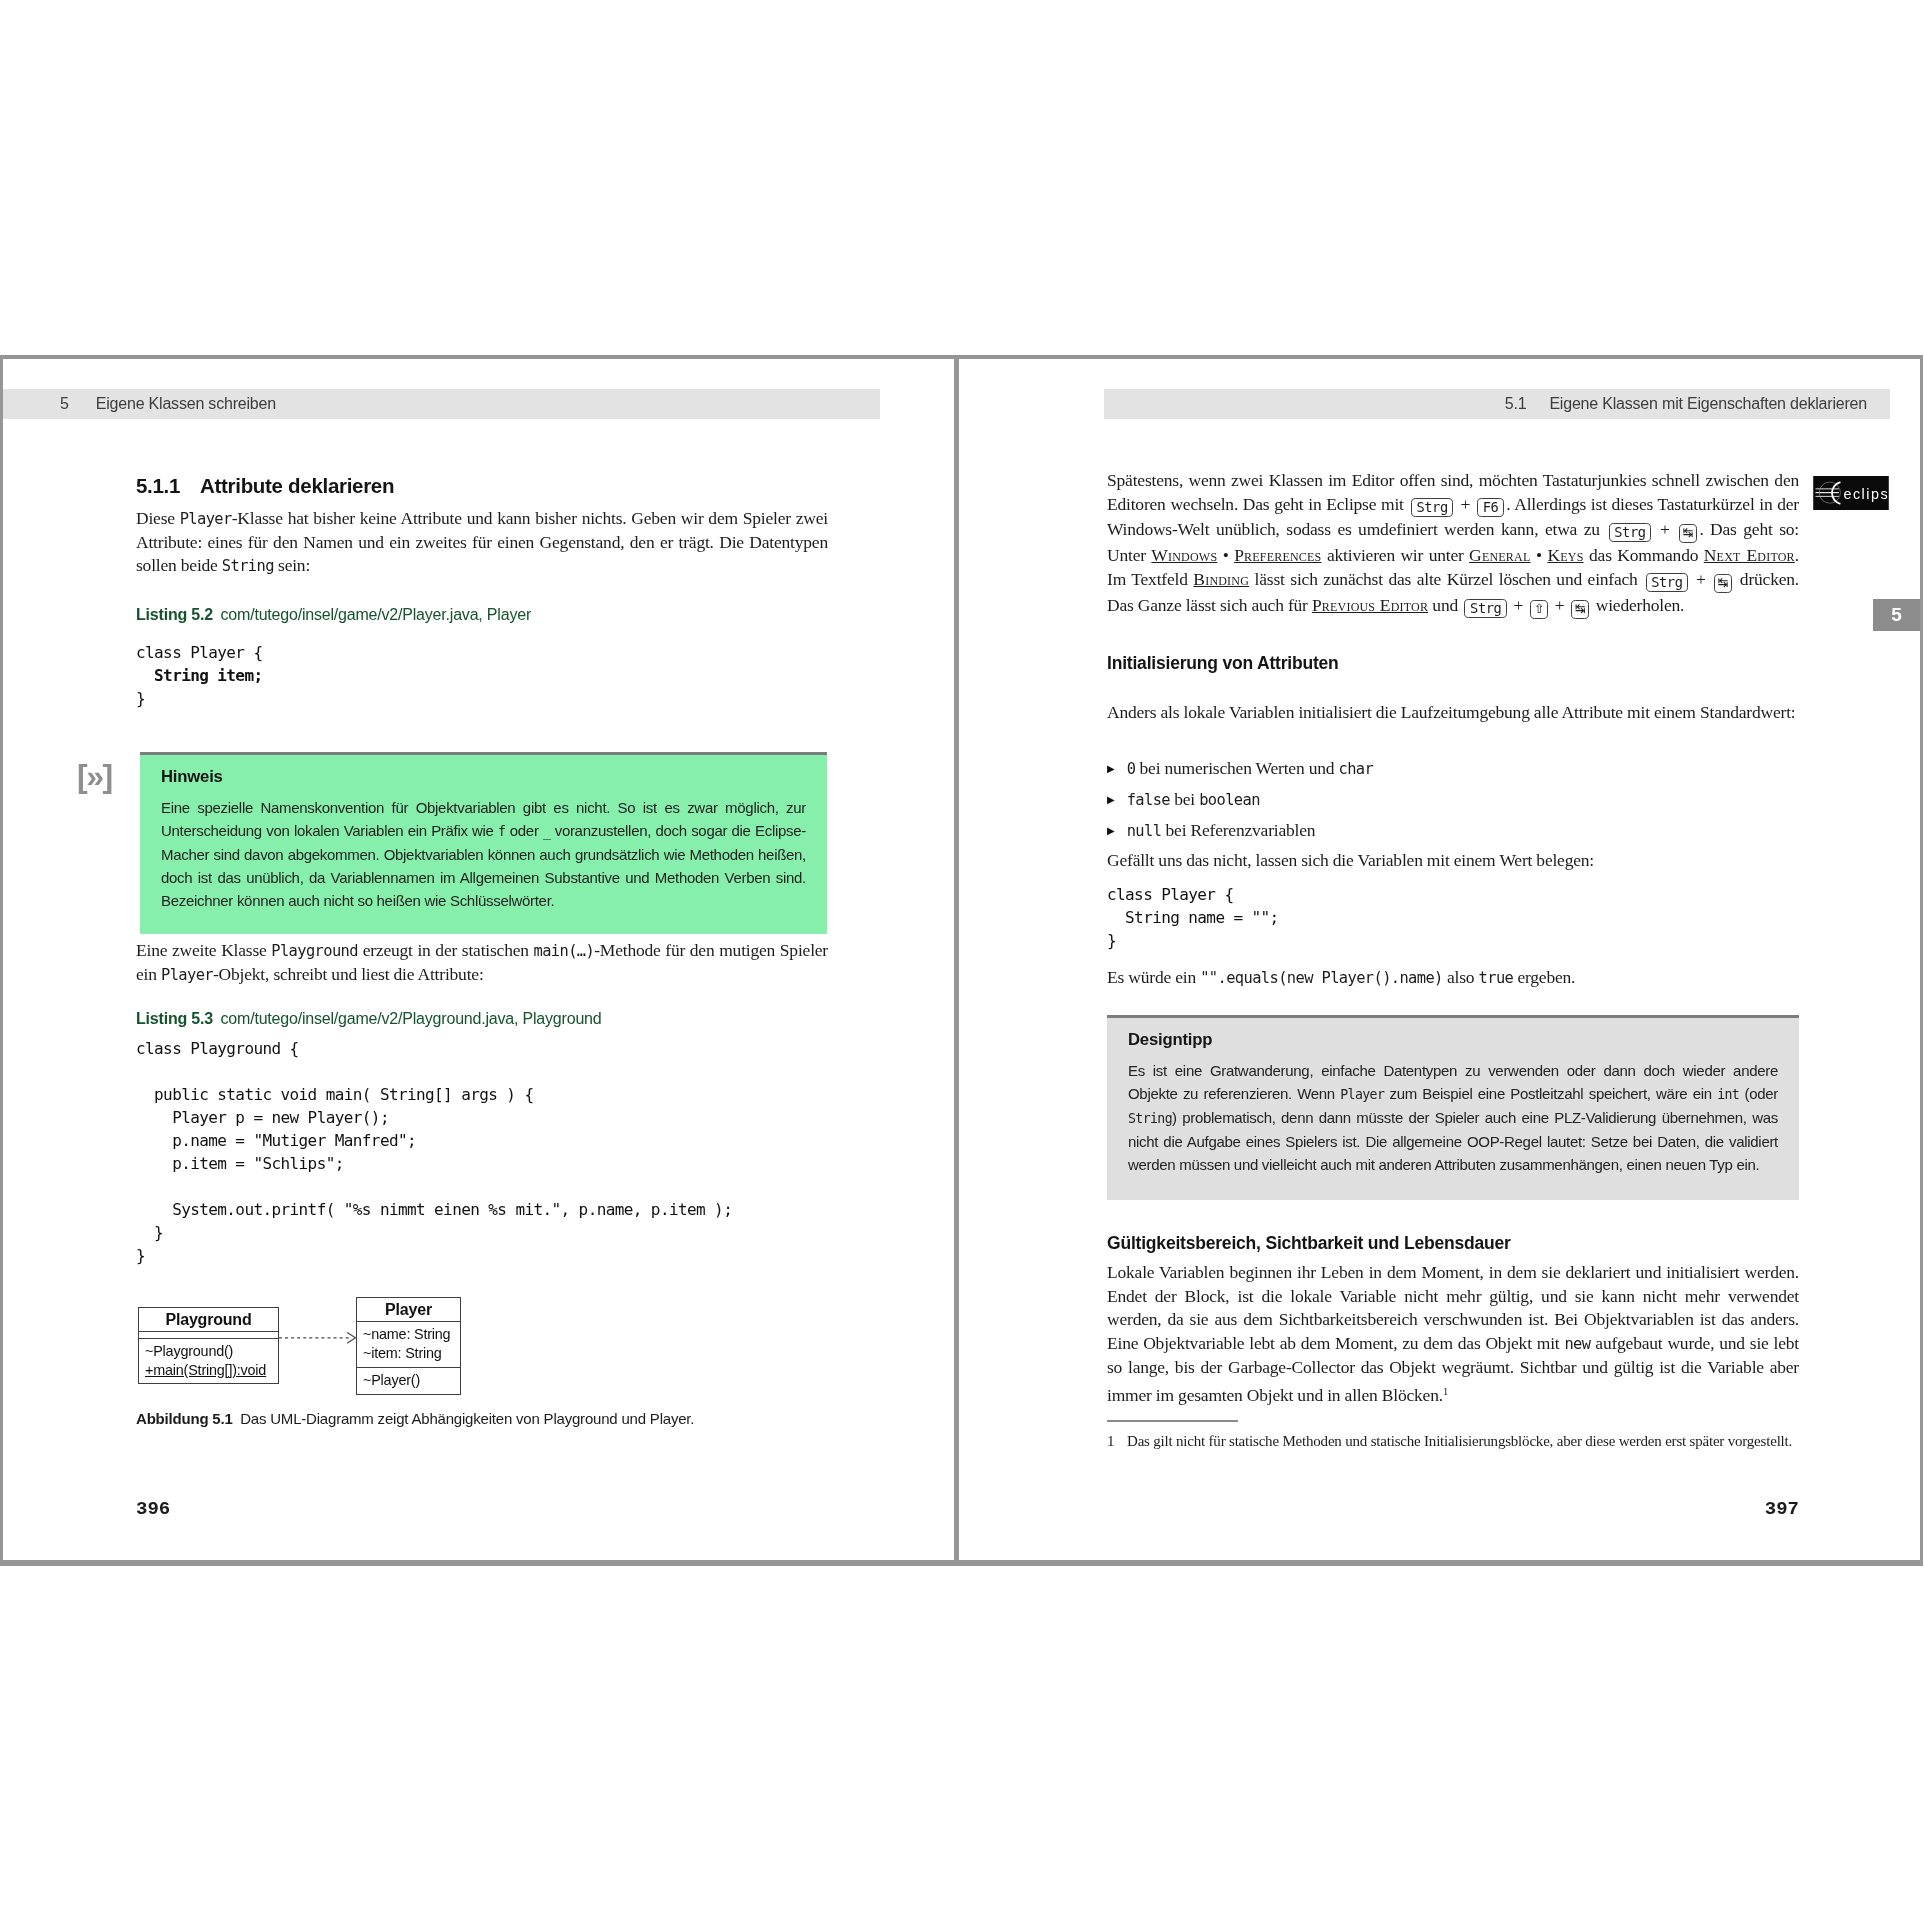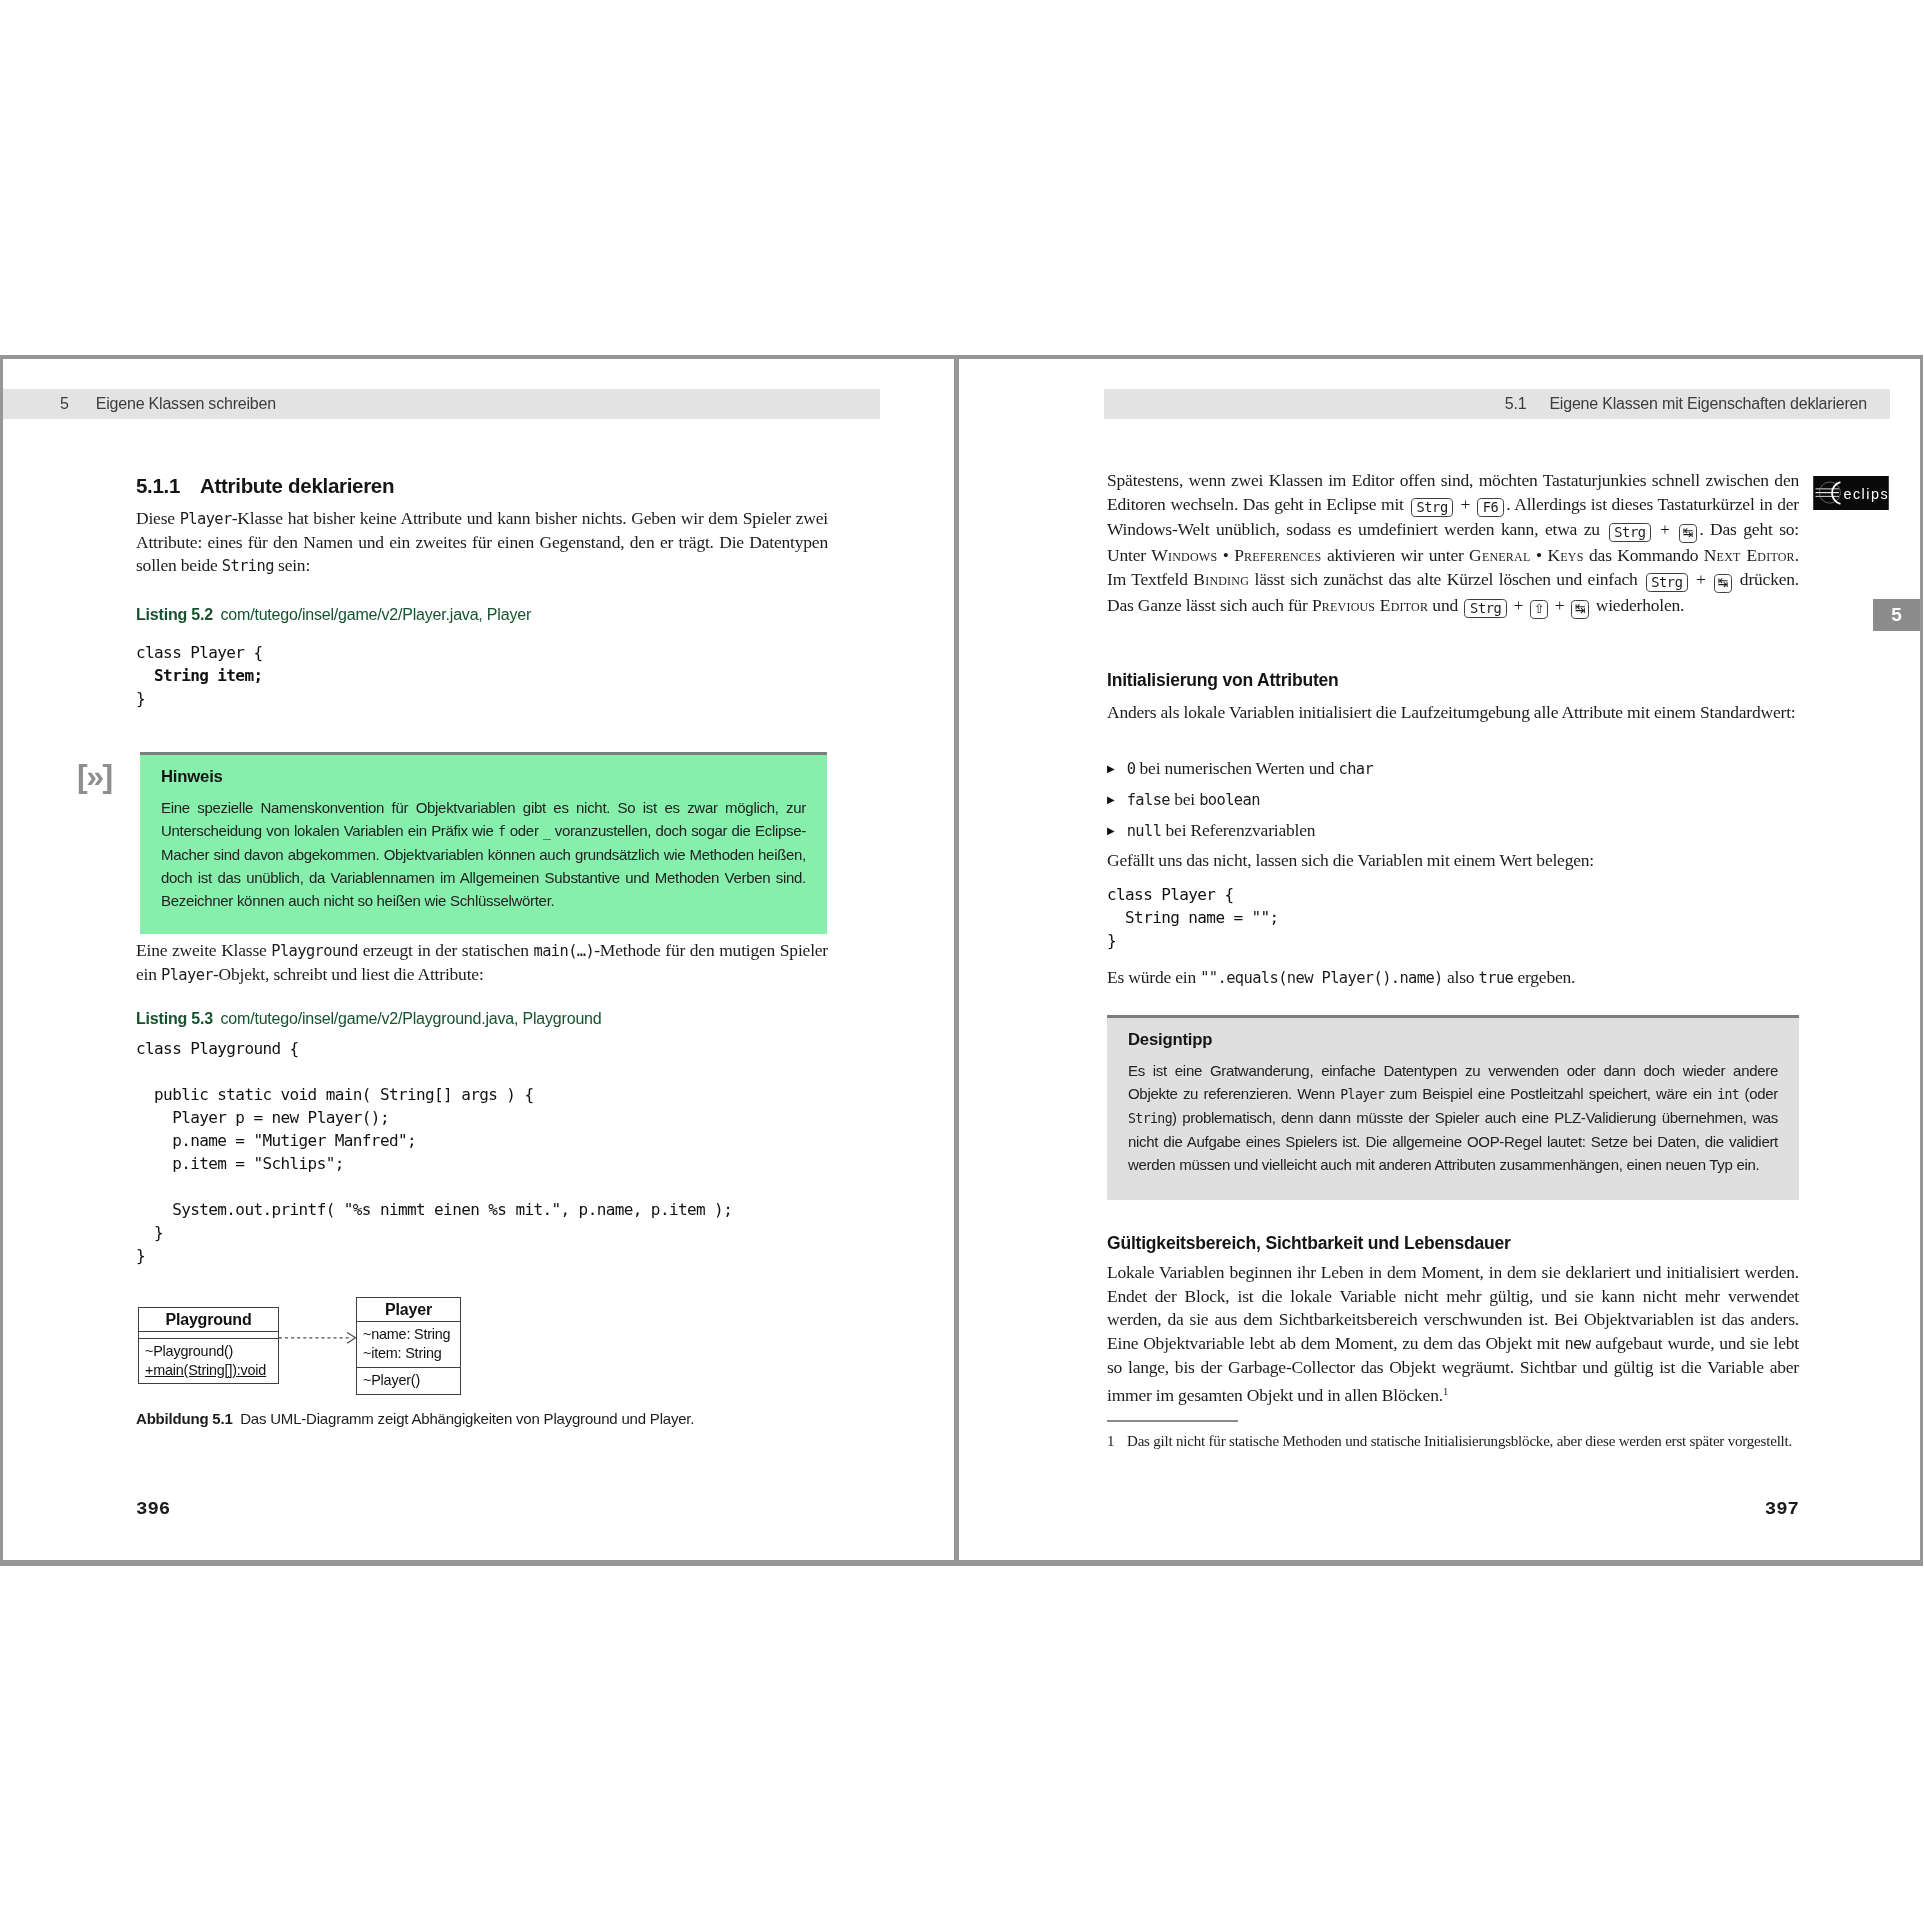--- a/index.html
+++ b/index.html
@@ -13,21 +13,21 @@
     position:absolute;left:0;top:355px;width:1917px;height:1201px;background:#fff;
     border:3.8px solid #969696;border-top-width:4.6px;border-bottom-width:6.8px;
   }
   .divider{position:absolute;left:951px;top:0;width:5.3px;height:100%;background:#969696;}
 
   
   .serif{font-family:"Liberation Serif",serif;font-size:17.5px;line-height:23px;
          letter-spacing:-0.2px;text-align:justify;color:#1c1c1c;}
   .code{font-family:"DejaVu Sans Mono",monospace;font-size:0.88em;letter-spacing:-0.6px;}
   .cb{font-weight:bold;}
-  .sc{font-variant:small-caps;letter-spacing:0.2px;}
+  .sc{font-variant:small-caps;letter-spacing:0.2px;text-decoration:underline;}
   .sup{font-size:0.6em;vertical-align:0.6em;}
   .key{
     display:inline-block;font-family:"DejaVu Sans Mono",monospace;font-size:13.7px;line-height:16.7px;
     border:1.5px solid #3d3d3d;border-radius:4.6px;padding:0 4.6px 0.8px;margin:0 2.3px;background:#fff;
     letter-spacing:-0.4px;vertical-align:-1.5px;
   }
   .key.sym{font-family:"DejaVu Sans",sans-serif;font-size:13px;padding:0 3px 0.8px;}
 
   .codeblock{font-family:"DejaVu Sans Mono",monospace;font-size:16px;line-height:23px;
              letter-spacing:-0.6px;color:#111;}
@@ -201,21 +201,21 @@
         <line x1="3" y1="27" x2="34" y2="27" stroke="#cfcfcf" stroke-width="1.4"></line>
         <circle cx="22" cy="22" r="14" fill="none" stroke="#9a9a9a" stroke-width="1.2" opacity="0.65"></circle>
         <path d="M36 8 A 15 15 0 0 0 36 37" fill="none" stroke="#ffffff" stroke-width="2.4"></path>
         <text x="40" y="30" fill="#ffffff" font-family="Liberation Sans, sans-serif" font-size="19" letter-spacing="2">eclipse</text>
       </svg>
 
       <div class="chapter-tab" style="left:1870px;top:240px;width:47px;height:32px;">5</div>
 
       <div class="para serif" style="left:1104px;top:109px;width:692px;line-height:24px;"><span>Spätestens, wenn zwei Klassen im Editor offen sind, möchten Tastaturjunkies schnell zwischen den Editoren wechseln. Das geht in Eclipse mit </span><span class="key">Strg</span><span> + </span><span class="key">F6</span><span>. Allerdings ist dieses Tastaturkürzel in der Windows-Welt unüblich, sodass es umdefiniert werden kann, etwa zu </span><span class="key">Strg</span><span> + </span><span class="key sym">↹</span><span>. Das geht so: Unter </span><span class="sc">Windows</span><span> • </span><span class="sc">Preferences</span><span> aktivieren wir unter </span><span class="sc">General</span><span> • </span><span class="sc">Keys</span><span> das Kommando </span><span class="sc">Next Editor</span><span>. Im Textfeld </span><span class="sc">Binding</span><span> lässt sich zunächst das alte Kürzel löschen und einfach </span><span class="key">Strg</span><span> + </span><span class="key sym">↹</span><span> drücken. Das Ganze lässt sich auch für </span><span class="sc">Previous Editor</span><span> und </span><span class="key">Strg</span><span> + </span><span class="key sym">⇧</span><span> + </span><span class="key sym">↹</span><span> wiederholen.</span></div>
 
-      <div class="h-sub" style="left:1104px;top:311px;">Initialisierung von Attributen</div>
+      <div class="h-sub" style="left:1104px;top:294px;">Initialisierung von Attributen</div>
 
       <div class="para serif" style="left:1104px;top:342px;width:692px;"><span>Anders als lokale Variablen initialisiert die Laufzeitumgebung alle Attribute mit einem Standardwert:</span></div>
 
       <div class="para" style="left:1104px;top:398px;width:692px;">
         <div class="bullet">
           <span class="tri">▶</span>
           <span class="btxt"><span class="code">0</span><span> bei numerischen Werten und </span><span class="code">char</span></span>
         </div>
         <div class="bullet">
           <span class="tri">▶</span>

